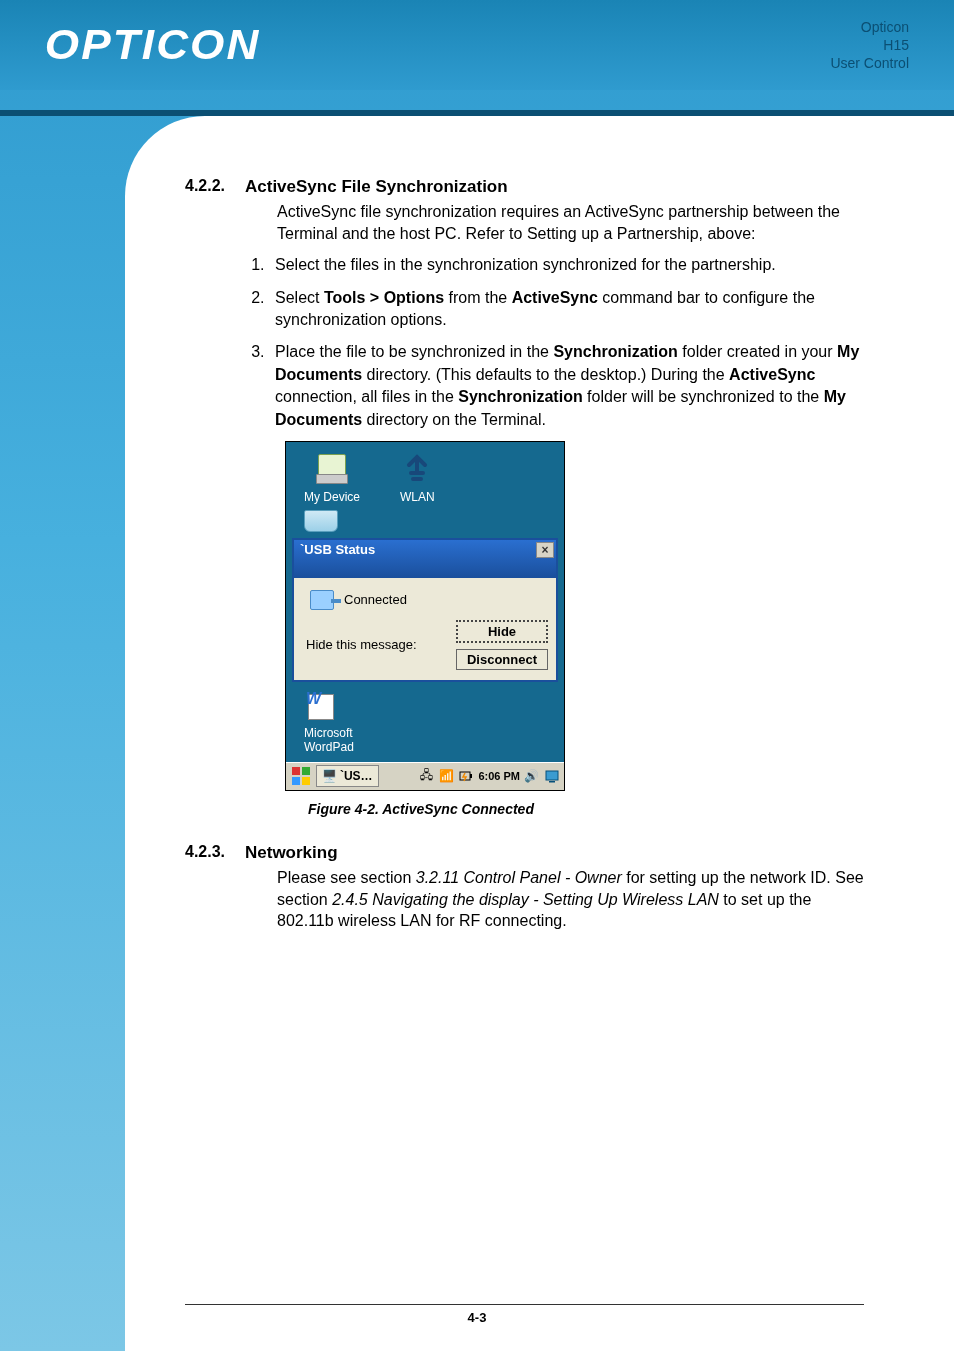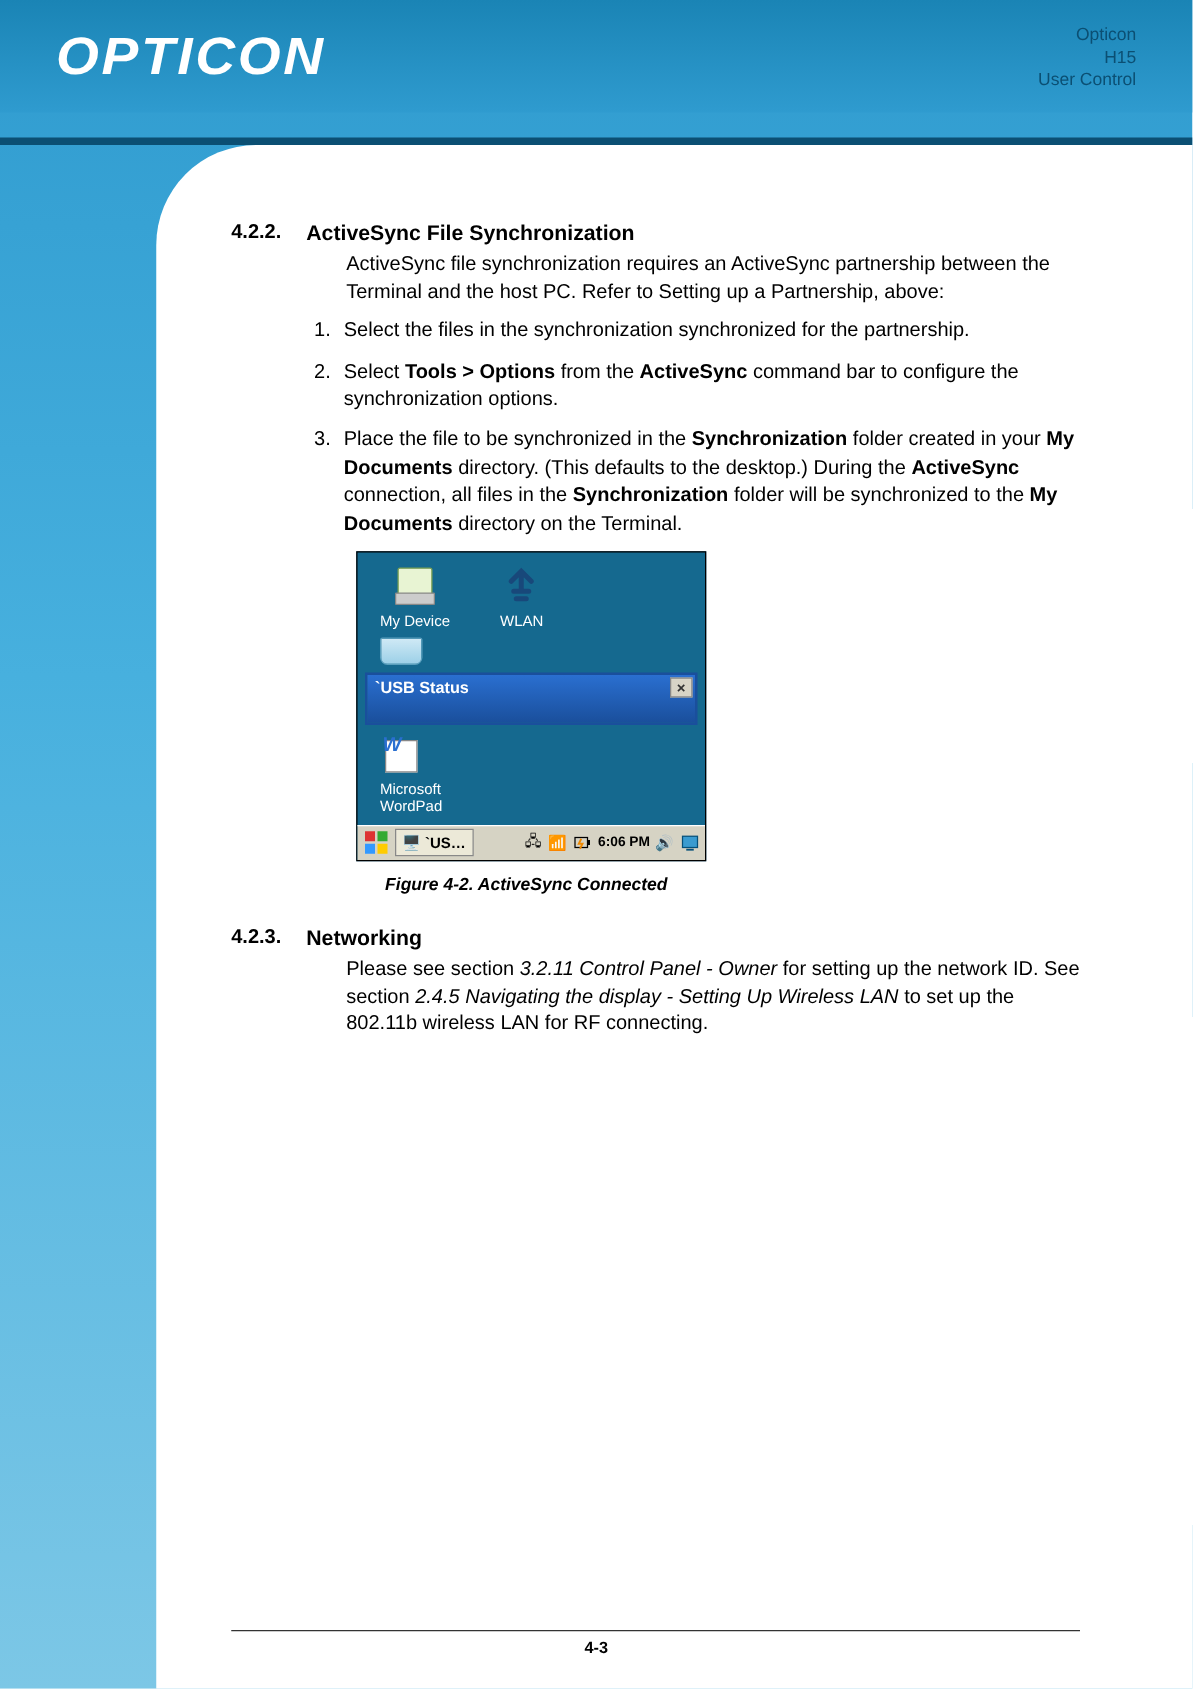--- a/index.html
+++ b/index.html
@@ -217,20 +217,33 @@
         </div>
       </div>
       <div class="recycle-bin">
         <div class="bicon"></div>
       </div>
 
       <div class="usb-window">
         <div class="usb-title">
           <span>`USB Status</span>
           <span class="close">×</span>
+        </div>
+        <div class="usb-body">
+          <div class="conn-row">
+            <span class="conn-icon"></span>
+            <span>Connected</span>
+          </div>
+          <div class="hide-row">
+            <span>Hide this message:</span>
+            <div class="btn-col">
+              <div class="winbtn">Hide</div>
+              <div class="winbtn solid">Disconnect</div>
+            </div>
+          </div>
         </div>
       </div>
 
       <div class="wordpad-row">
         <div class="wordpad-ic"></div>
         <div>Microsoft</div>
         <div>WordPad</div>
       </div>
 
       <div class="taskbar">

